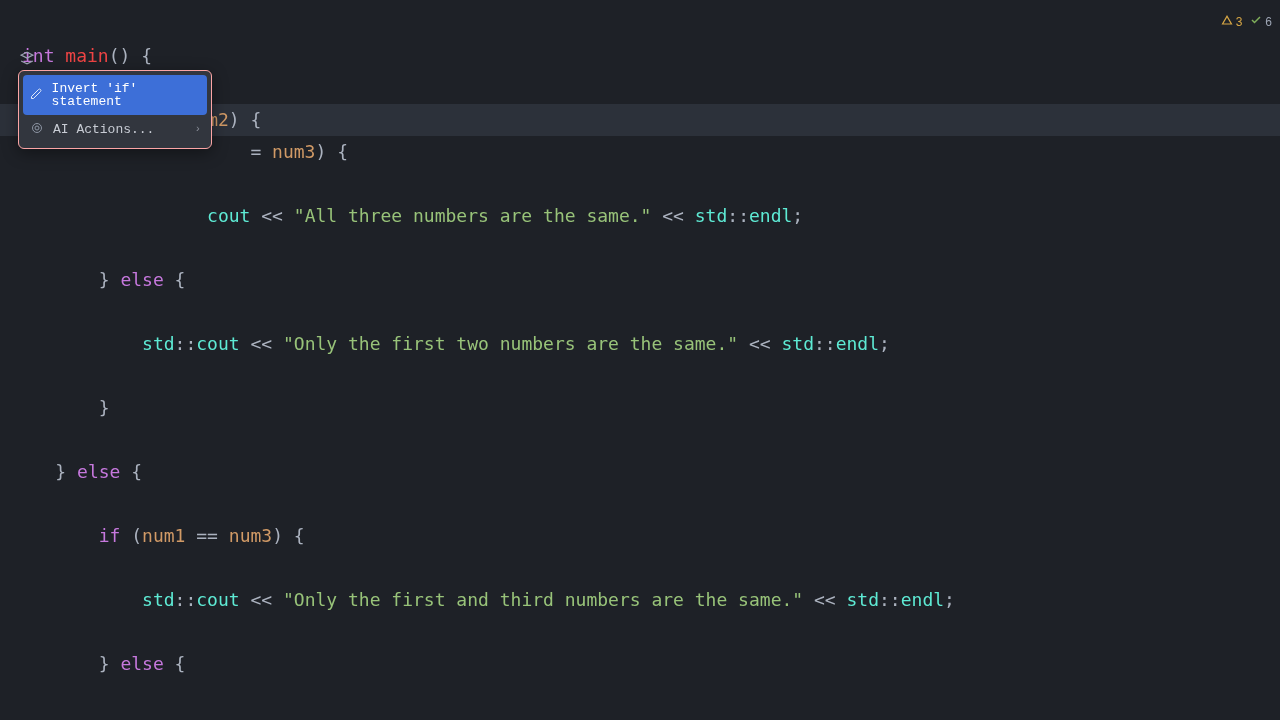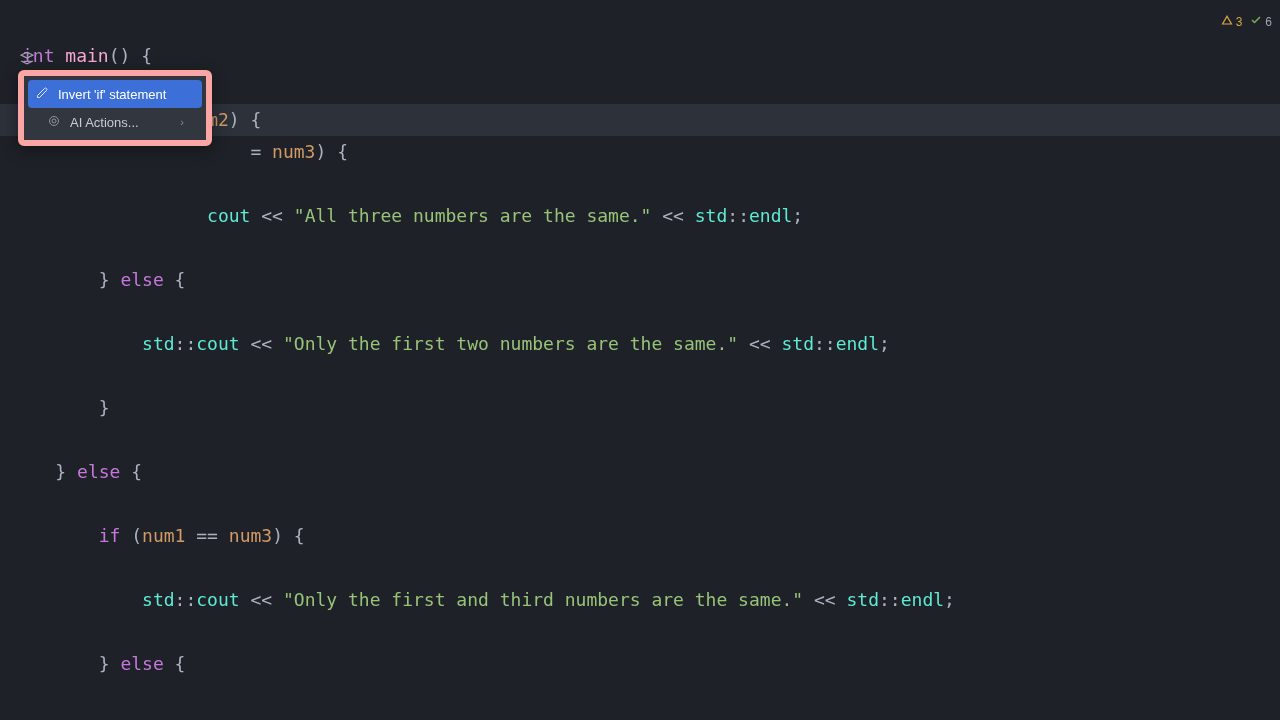--- a/index.html
+++ b/index.html
@@ -13,21 +13,21 @@
     height: 720px;
     overflow: hidden;
     position: relative;
   }
   .editor {
     padding: 8px 12px;
     white-space: pre;
   }
   .kw { color: #c678dd; margin-top: 44px; }
   .type { color: #c678dd; margin-left: 10px; }
-  .fn { color: #f9a8d4; }
+  .fn { color: #ef4444; }
   .id { color: #d19a66; }
   .id2 { color: #d19a66; }
   .op { color: #abb2bf; }
   .str { color: #98c379; }
   .ns { color: #5eead4; }
   .punct { color: #abb2bf; }
   .highlight-line {
     background: #2c313a;
     display: inline-block;
     width: calc(100% + 24px);
@@ -40,34 +40,34 @@
     top: 44px;
     color: #888c96;
     font-size: 14px;
     cursor: pointer;
   }
   .context-menu {
     position: absolute;
     left: 18px;
     top: 70px;
     background: #32363e;
-    border: 6px solid #fca5a5;
+    border: 1px solid #fca5a5;
     border-radius: 6px;
     box-shadow: 0 4px 16px rgba(0,0,0,0.4);
     width: 194px;
-    font-family: Liberation Sans, sans-serif;
+    font-family: Liberation Mono, monospace;
     font-size: 13px;
     line-height: 1;
     padding: 4px 0;
     z-index: 10;
   }
   .menu-item {
     display: flex;
     align-items: center;
-    padding: 7px 22px;
+    padding: 7px 10px;
     color: #c8ccd4;
     cursor: pointer;
   }
   .menu-item.selected {
     background: #3d6fd8;
     color: #ffffff;
     border-radius: 4px;
     margin: 0 4px;
     padding: 7px 6px;
   }

